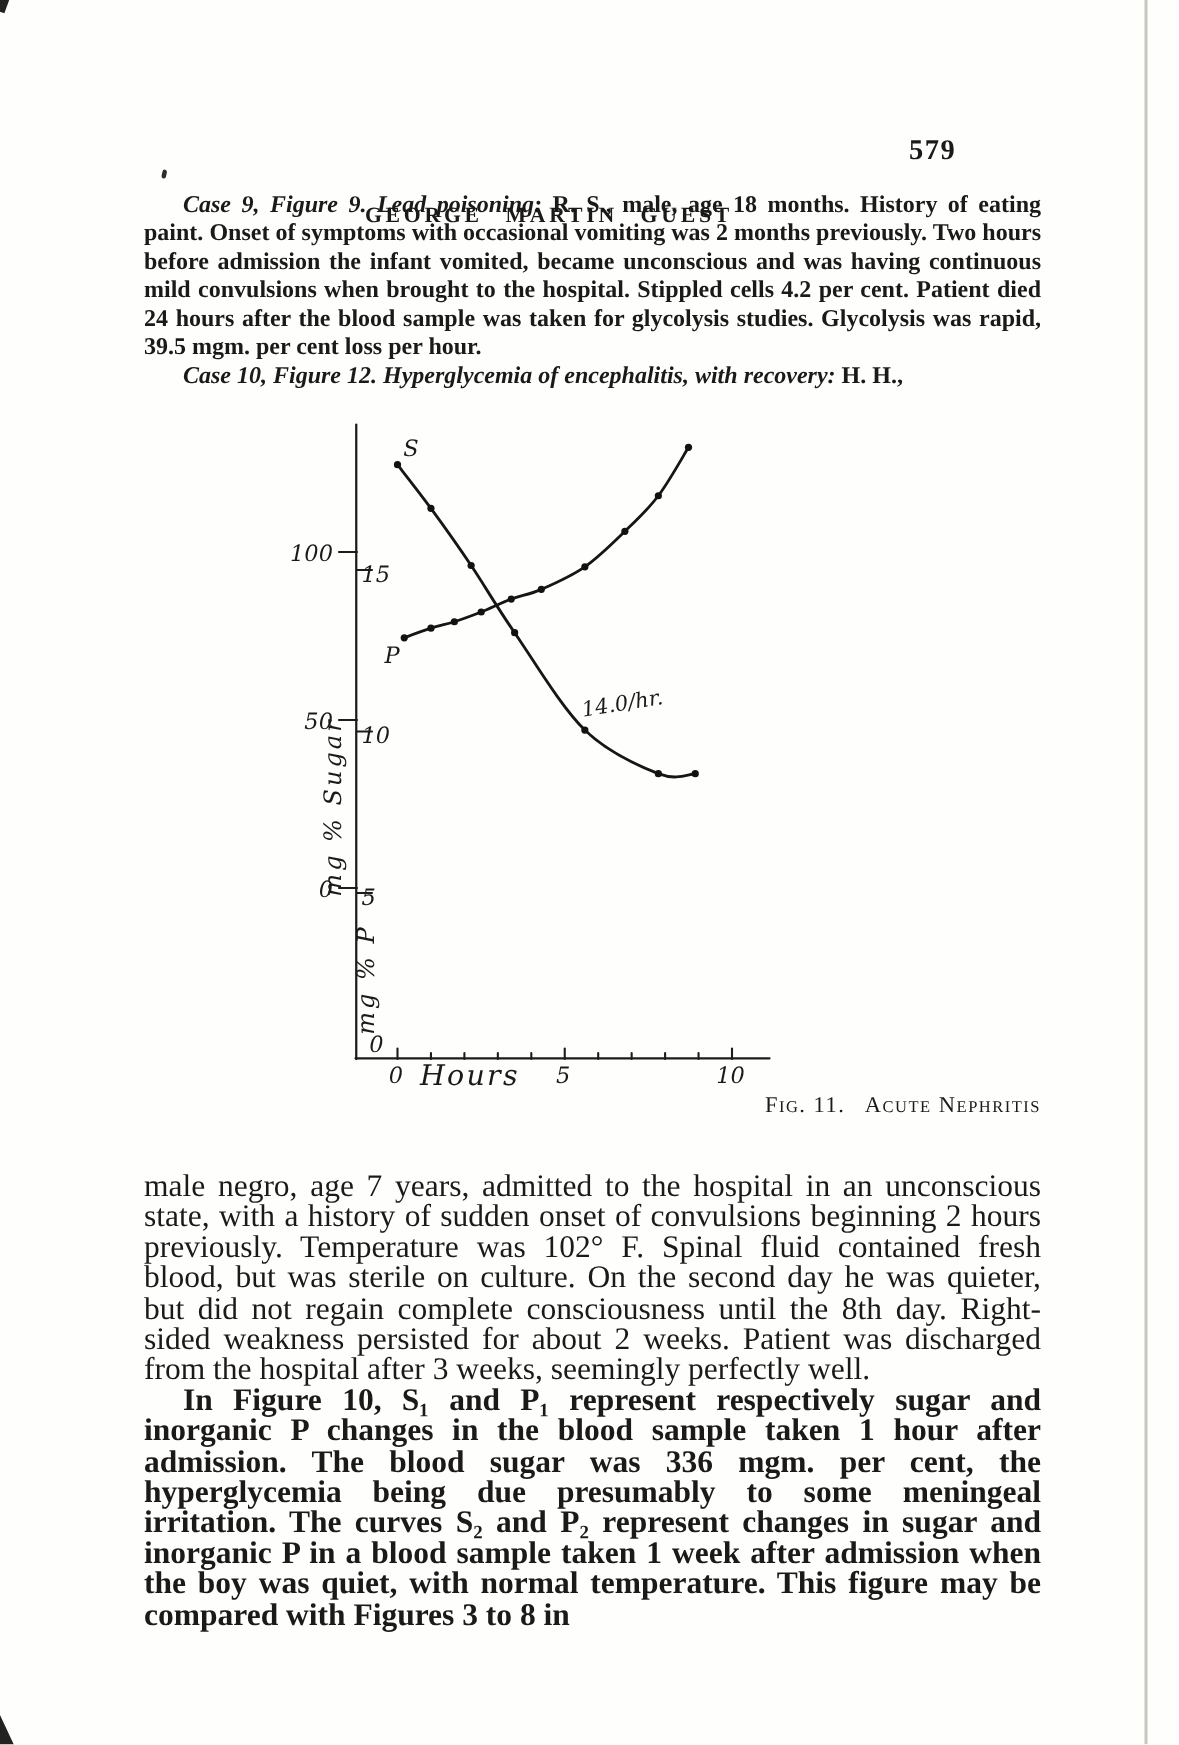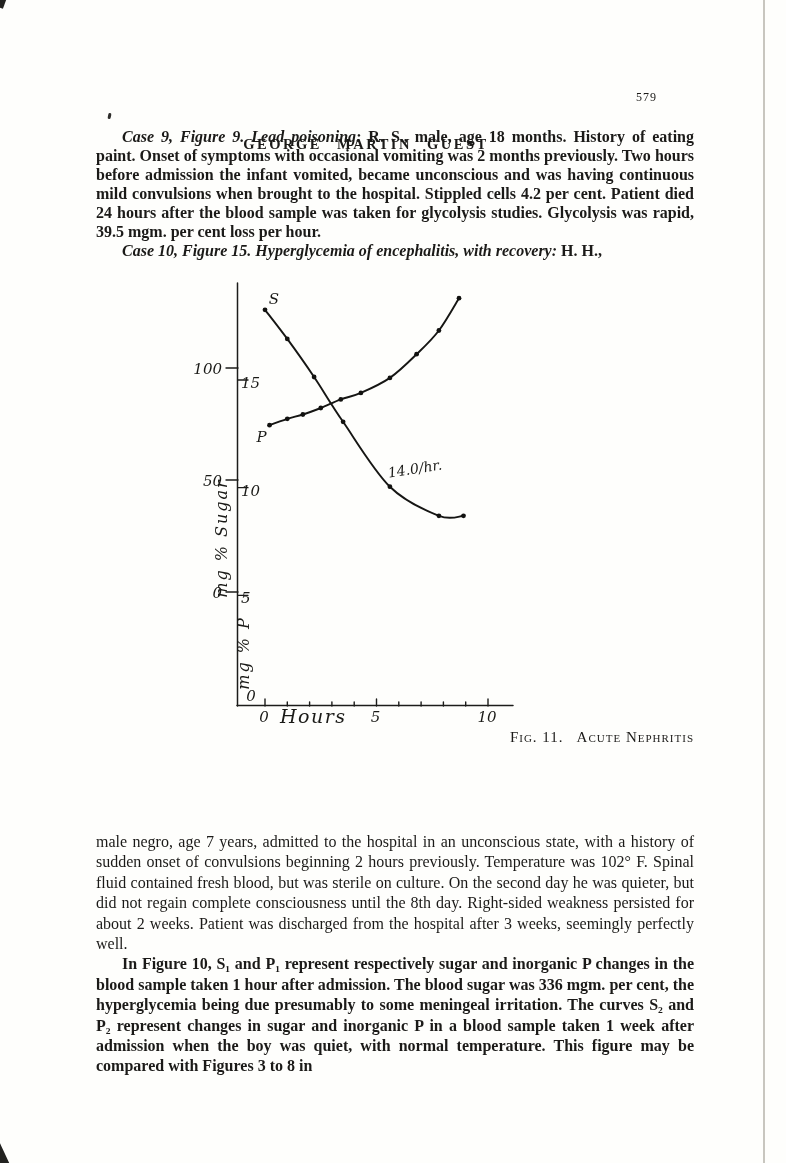--- a/index.html
+++ b/index.html
@@ -11,27 +11,27 @@
     overflow:hidden;
     font-family:"Liberation Serif","DejaVu Serif",serif;
     color:#1b1a18;
   }
   .running-title{
     position:absolute;top:92px;left:96px;width:540px;
     text-align:center;font-size:14.5px;font-weight:700;
     letter-spacing:2.5px;word-spacing:9px;margin-top:44px;
   }
   .page-num{
-    position:absolute;top:90px;left:636px;
-    font-size:12px;font-weight:400;letter-spacing:1px;
+    position:absolute;top:90px;left:606px;
+    font-size:19px;font-weight:700;letter-spacing:1px;
   }
   .text-block{position:absolute;left:96px;width:598px;}
   .block-1{top:127px;font-size:16px;line-height:19px;}
   .fig-note{top:751px;font-size:16px;line-height:20.5px;}
-  .block-2{top:832px;font-size:16px;line-height:20.4px;}
+  .block-2{top:780px;font-size:21px;line-height:20.4px;}
   .para{margin:0;text-align:justify;}
   .indent{text-indent:26px;font-weight:bold;}
   .lead-italic{font-style:italic;}
   .fig-caption{
     position:absolute;top:729px;left:96px;width:598px;
     text-align:right;font-size:15px;
   }
   .smallcaps{font-variant:small-caps;letter-spacing:1px;}
   .cap-title{margin-left:13px;}
   
@@ -60,21 +60,21 @@
   <div class="edge-line"></div>
   <div class="speck speck-a"></div>
   <div class="speck speck-b"></div>
   <div class="speck speck-c"></div>
 
   <div class="running-title">GEORGE MARTIN GUEST</div>
   <div class="page-num">579</div>
 
   <div class="text-block block-1">
     <p class="para indent"><span class="lead-italic">Case 9, Figure 9.  Lead poisoning:</span><span>  R. S., male, age 18 months.  History of eating paint.  Onset of symptoms with occasional vomiting was 2 months previously.  Two hours before admission the infant vomited, became unconscious and was having continuous mild convulsions when brought to the hospital.  Stippled cells 4.2 per cent.  Patient died 24 hours after the blood sample was taken for glycolysis studies.  Glycolysis was rapid, 39.5 mgm. per cent loss per hour.</span></p>
-    <p class="para indent"><span class="lead-italic">Case 10, Figure 15.  Hyperglycemia of encephalitis, with recovery:</span><span>  H. H.,</span></p>
+    <p class="para indent"><span class="lead-italic">Case 10, Figure 12.  Hyperglycemia of encephalitis, with recovery:</span><span>  H. H.,</span></p>
   </div>
 
   <svg id="fig-chart" viewBox="180 272 380 462" width="380" height="462">
     <g>
       <line class="axis" x1="237.5" y1="283" x2="237.5" y2="706"></line>
       <line class="axis" x1="237" y1="705.5" x2="513" y2="705.5"></line>
     </g>
     <g>
         <line x1="226" y1="368" x2="238" y2="368" class="tick"></line>
         <line x1="226" y1="480" x2="238" y2="480" class="tick"></line>

